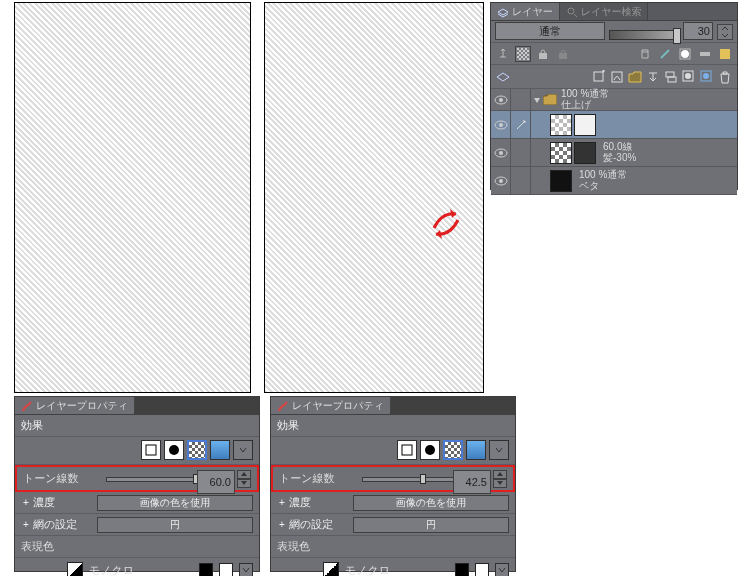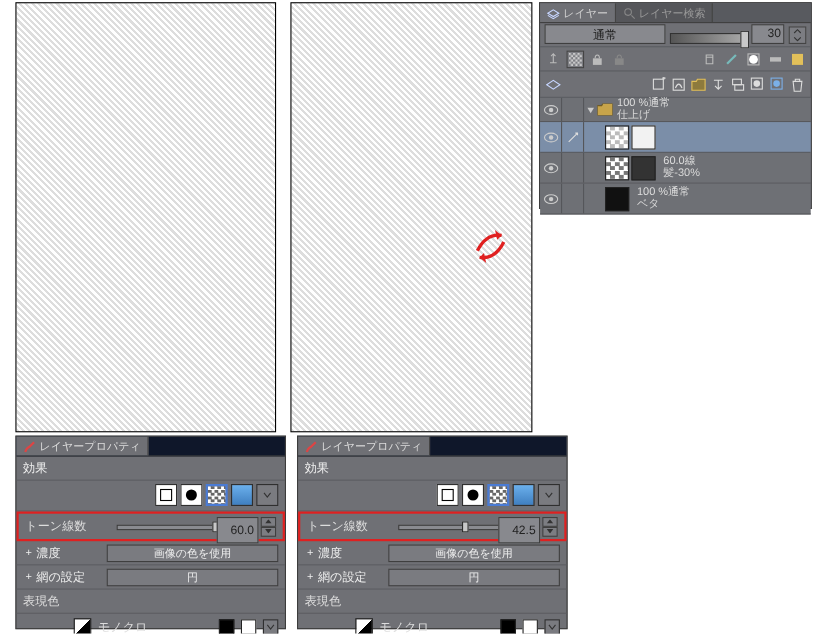--- a/index.html
+++ b/index.html
@@ -137,21 +137,21 @@
   .prop-panel {
     position: absolute;
     width: 246px; height: 176px;
     background: #6f7075;
     border: 1px solid #3c3c3c;
     color: #ddd;
   }
   .pp1 { left: 14px; top: 396px; }
   .pp2 { left: 270px; top: 396px; }
   .pp-tabbar {
-    height: 18px; background: #0f172a; display: flex;
+    height: 18px; background: #404040; display: flex;
     border-bottom: 1px solid #404040;
   }
   .pp-tab {
     display: flex; align-items: center; gap: 3px;
     padding: 0 6px; background: #6f7075;
     border-right: 1px solid #444; font-size: 10px;
   }
   .pp-section-label {
     padding: 3px 6px; font-size: 11px; color: #eee;
     border-bottom: 1px solid #5c5d62;

